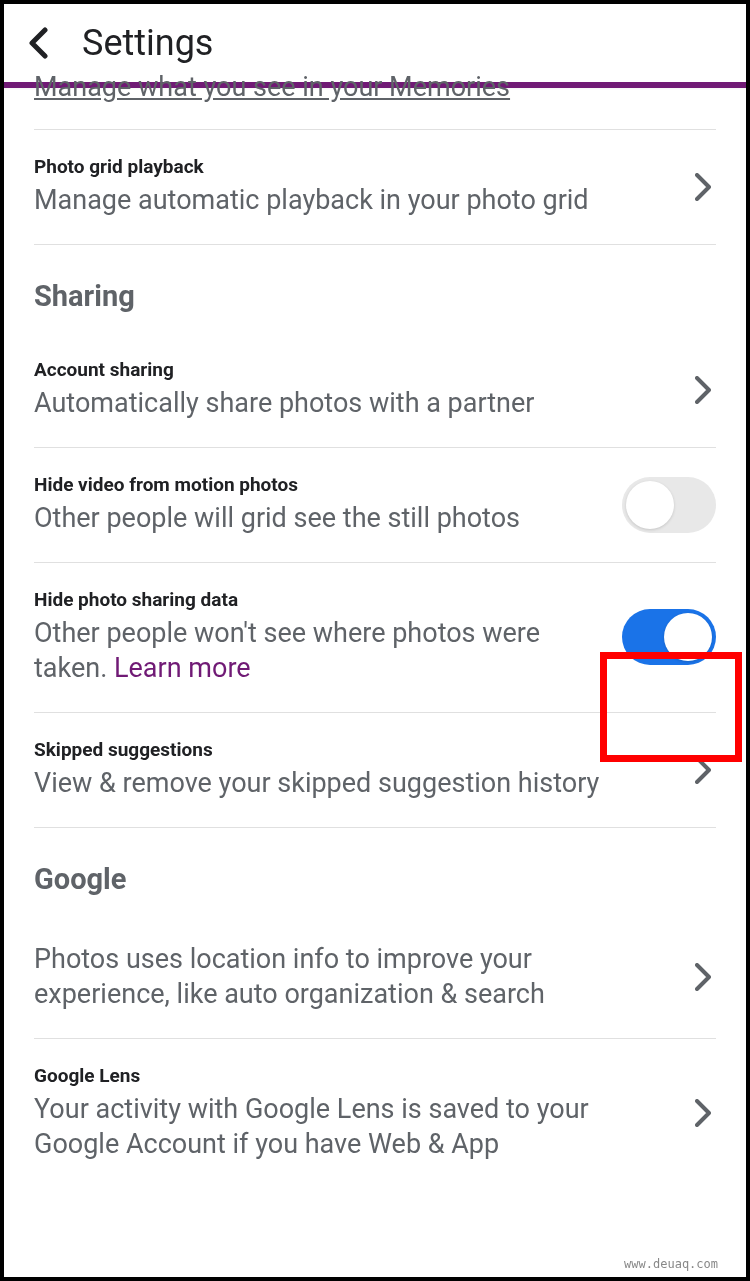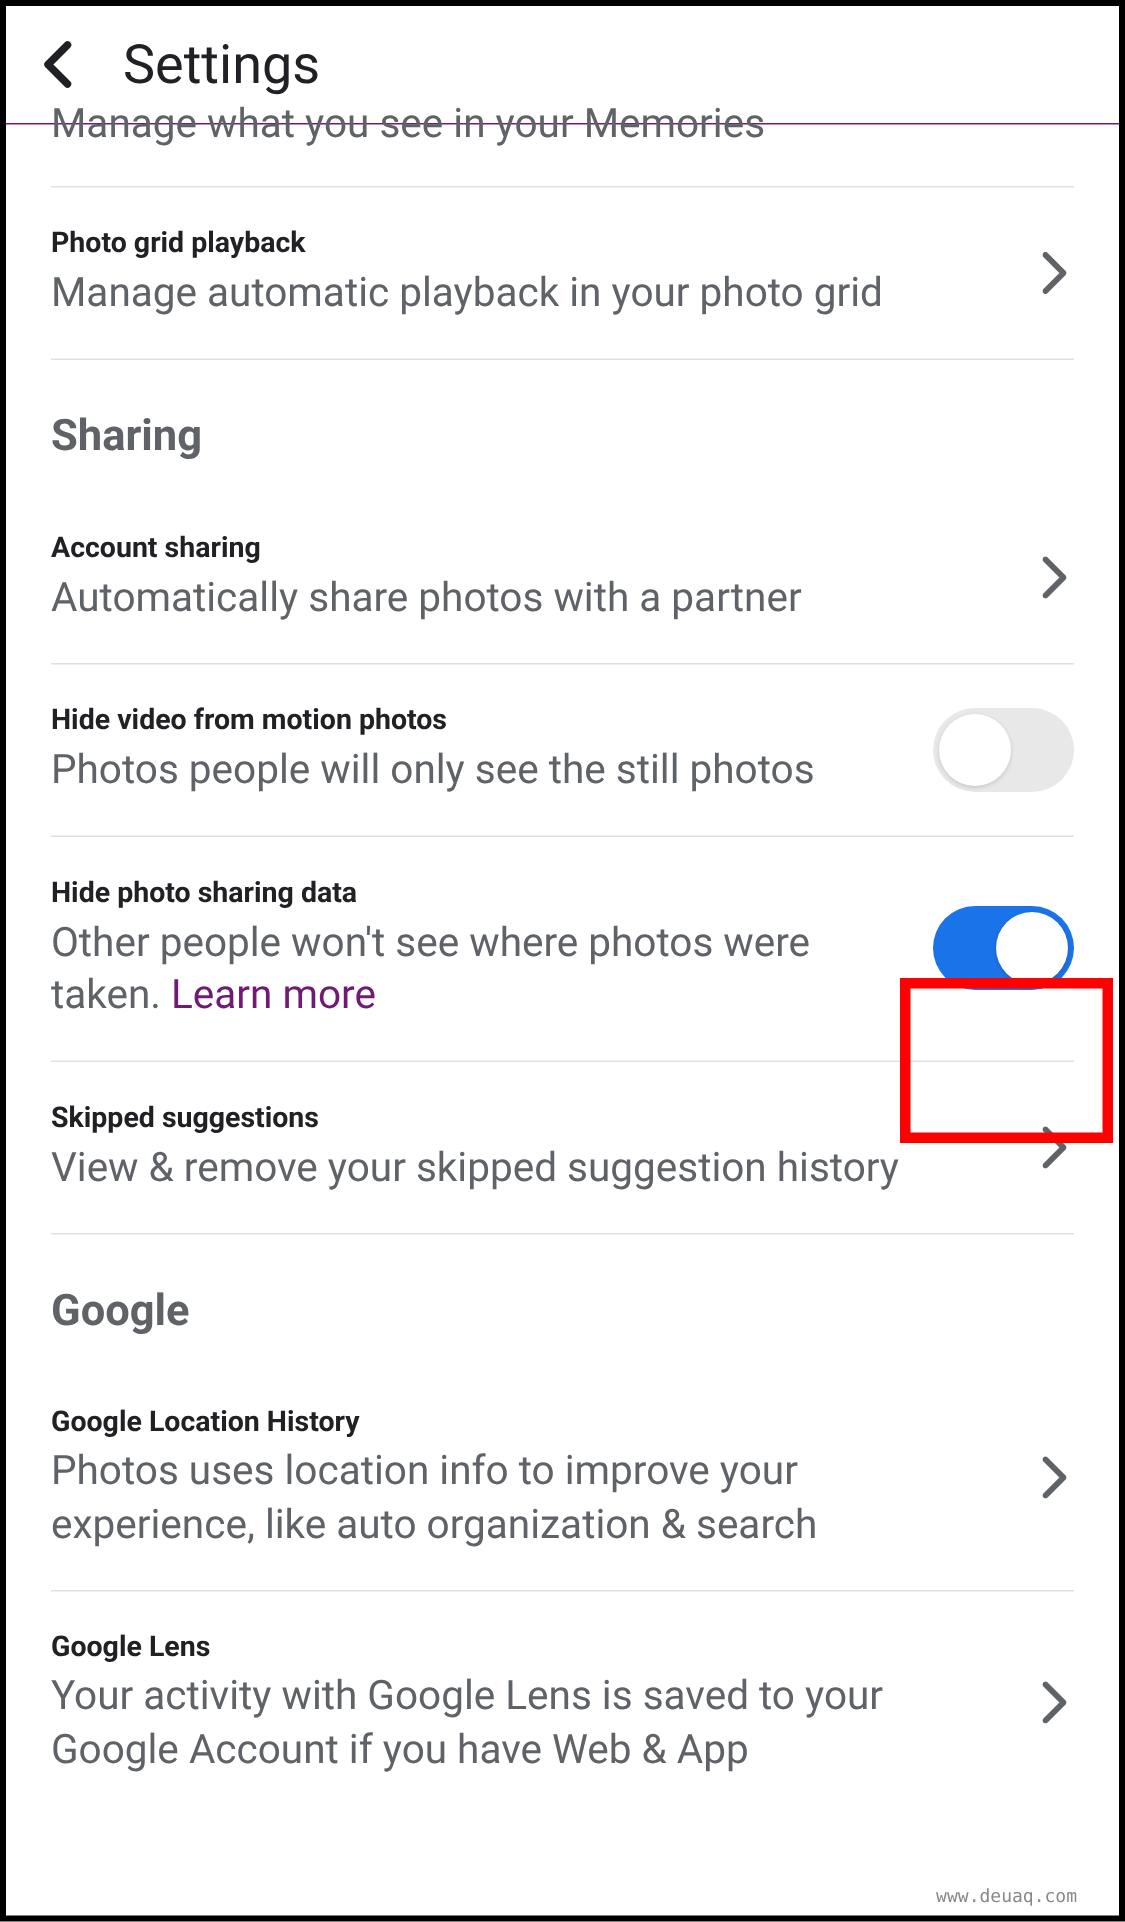--- a/index.html
+++ b/index.html
@@ -10,21 +10,21 @@
     height: 1281px;
     border: 4px solid #000;
     overflow: hidden;
     position: relative;
   }
   .header {
     display: flex;
     align-items: center;
     padding: 18px 20px;
     gap: 30px;
-    border-bottom: 1px solid #701a75;
+    border-bottom: 6px solid #701a75;
     box-shadow: 0 1px 2px rgba(0,0,0,0.05);
   }
   .back-btn {
     width: 28px; height: 28px;
     display: flex; align-items: center; justify-content: center;
   }
   .header-title {
     font-size: 36px;
     font-weight: 400;
     color: #202124;
@@ -34,20 +34,21 @@
   }
   .cutoff-item {
     padding: 0 0 24px 0;
     border-bottom: 1px solid #e0e0e0;
   }
   .cutoff-text {
     font-size: 27px;
     color: #5f6368;
     line-height: 1.3;
     margin-top: -18px;
+    text-decoration: underline;
   }
   .row {
     display: flex;
     align-items: center;
     padding: 26px 0;
     border-bottom: 1px solid #e0e0e0;
     gap: 16px;
   }
   .row-text {
     flex: 1;
@@ -152,21 +153,21 @@
     <div class="chevron">
       <svg width="16" height="28" viewBox="0 0 16 28">
           <polyline points="2,2 14,14 2,26" fill="none" stroke="#5f6368" stroke-width="4" stroke-linecap="round" stroke-linejoin="round"></polyline>
         </svg>
     </div>
   </div>
 
   <div class="row">
     <div class="row-text">
       <div class="row-title">Hide video from motion photos</div>
-      <div class="row-sub">Photos people will only see the still photos</div>
+      <div class="row-sub">Other people will grid see the still photos</div>
     </div>
     <div class="toggle">
       <div class="knob"></div>
     </div>
   </div>
 
   <div class="row">
     <div class="row-text">
       <div class="row-title">Hide photo sharing data</div>
       <div class="row-sub">
@@ -187,21 +188,20 @@
       <svg width="16" height="28" viewBox="0 0 16 28">
           <polyline points="2,2 14,14 2,26" fill="none" stroke="#5f6368" stroke-width="4" stroke-linecap="round" stroke-linejoin="round"></polyline>
         </svg>
     </div>
   </div>
 
   <div class="section-header">Google</div>
 
   <div class="row">
     <div class="row-text">
-      <div class="row-title">Google Location History</div>
       <div class="row-sub">Photos uses location info to improve your experience, like auto organization &amp; search</div>
     </div>
     <div class="chevron">
       <svg width="16" height="28" viewBox="0 0 16 28">
           <polyline points="2,2 14,14 2,26" fill="none" stroke="#5f6368" stroke-width="4" stroke-linecap="round" stroke-linejoin="round"></polyline>
         </svg>
     </div>
   </div>
 
   <div class="row" style="border-bottom:none">

